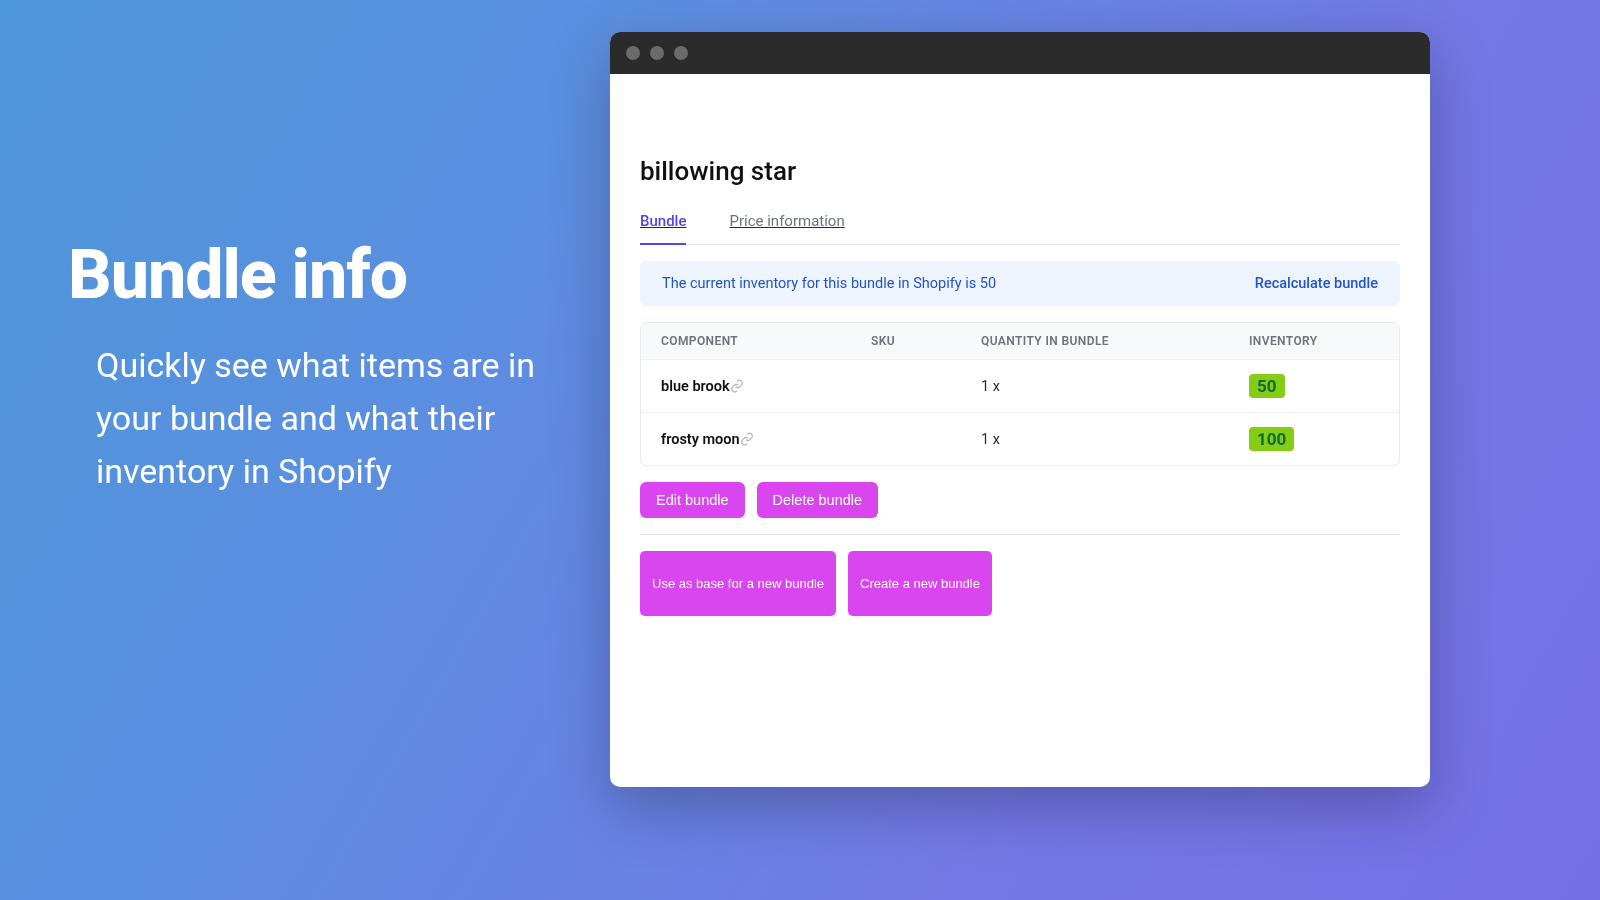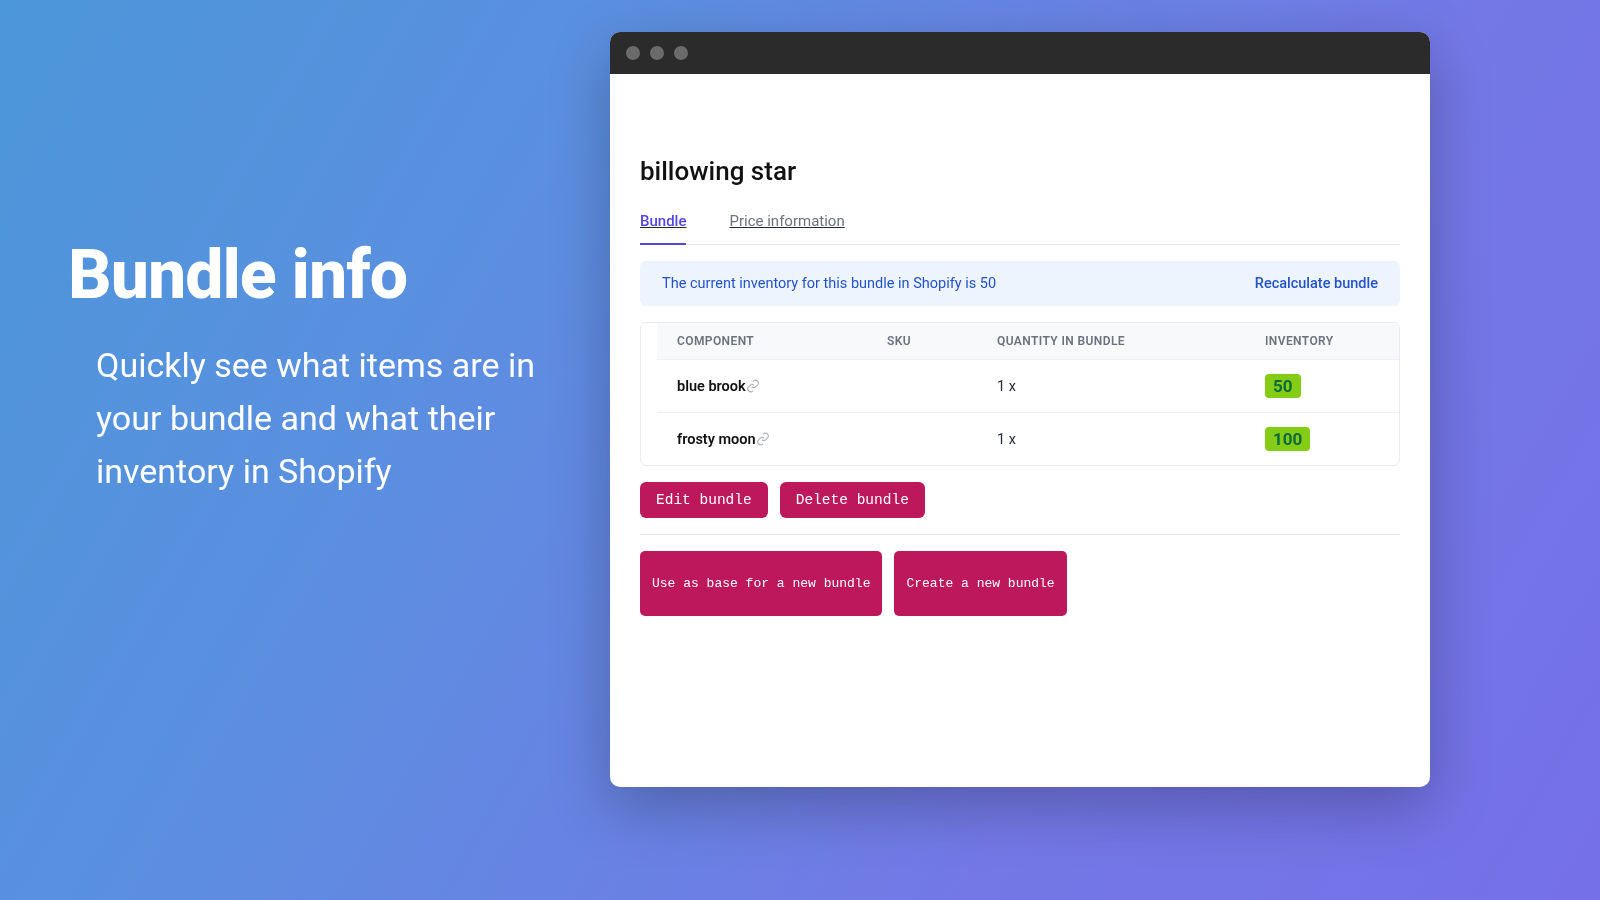--- a/index.html
+++ b/index.html
@@ -93,21 +93,20 @@
     font-size: 14.5px;
     margin-bottom: 16px;
   }
   .banner-text { color: #2253c8; }
   .banner-link { color: #2253c8; font-weight: 500; cursor: pointer; }
   .table {
     border: 1px solid #e9ecef;
     border-radius: 6px;
     overflow: hidden;
     margin-bottom: 16px;
-    padding-left: 16px;
   }
   .thead {
     display: flex;
     background: #f8f9fa;
     font-size: 12px;
     letter-spacing: .4px;
     color: #6b7280;
     font-weight: 600;
     padding: 11px 20px;
   }
@@ -132,29 +131,28 @@
     font-weight: 700;
     padding: 2px 8px;
     border-radius: 4px;
   }
   .btn-row {
     display: flex;
     gap: 12px;
     margin-bottom: 16px;
   }
   .btn {
-    background: #be185d;
+    background: #d946ef;
     color: #fff;
     border: none;
     border-radius: 6px;
     font-size: 14.5px;
     font-weight: 500;
     padding: 10px 16px;
     cursor: pointer;
-    font-family: Liberation Mono, monospace;
   }
   .btn.sm { font-size: 13px; padding: 25px 12px; border-radius: 5px; }
   hr.sep {
     border: none;
     border-top: 1px solid #e5e7eb;
     margin: 0 0 16px 0;
   }
 </style>
 </head>
 <body>

